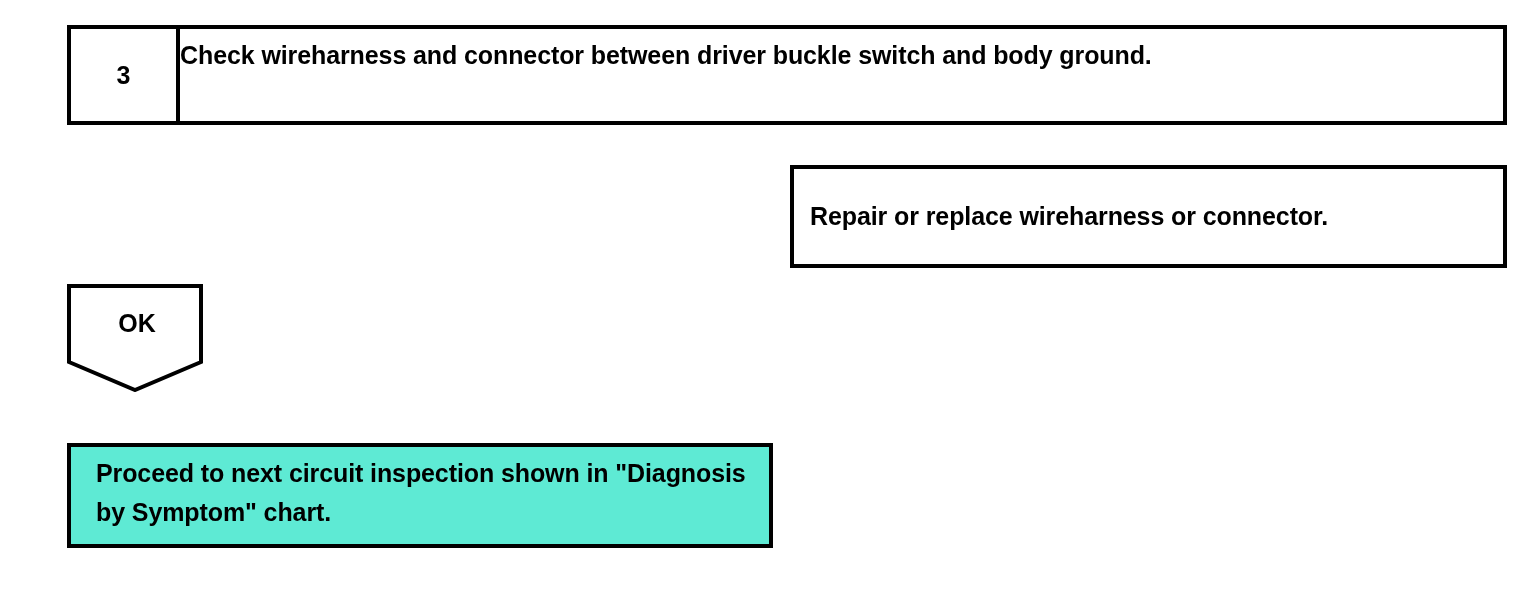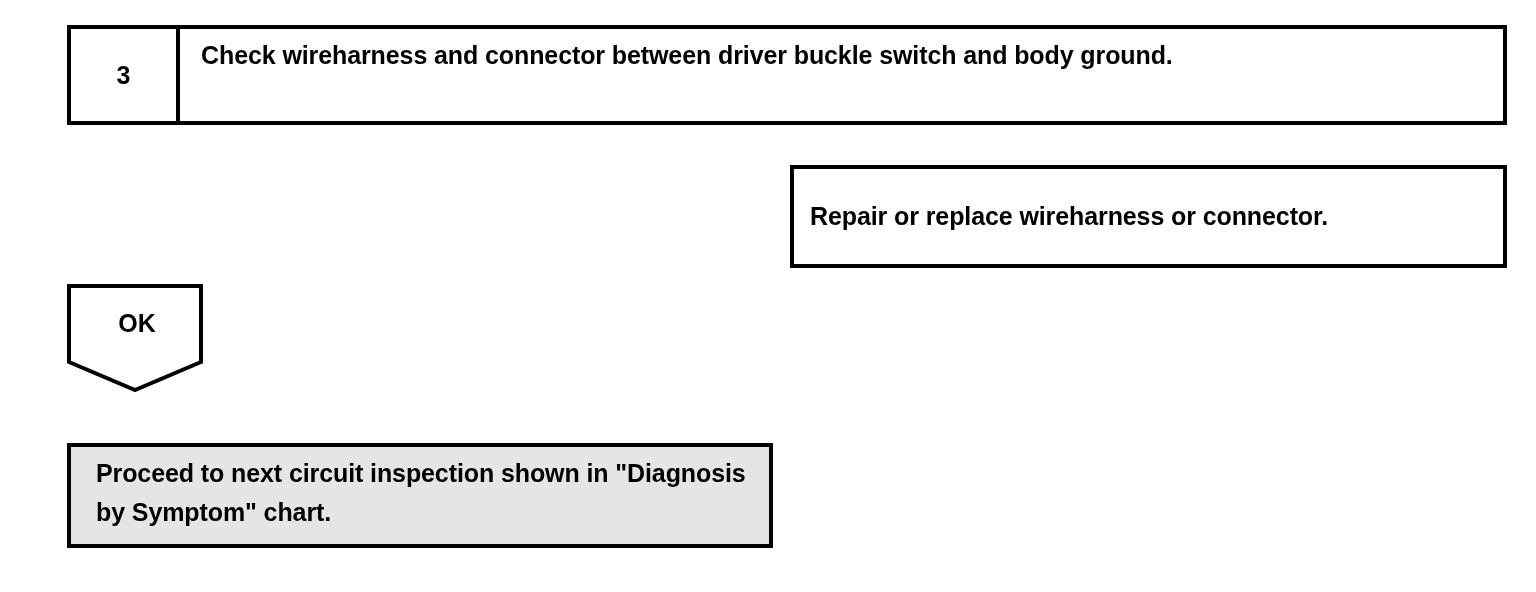--- a/index.html
+++ b/index.html
@@ -43,21 +43,21 @@
     flex: 0 0 auto;
   }
   .step-number-cell .num {
     font-size: 25px;
     font-weight: bold;
     line-height: 1;
   }
   .step-text-cell {
     flex: 1 1 auto;
     box-sizing: border-box;
-    padding: 10px 10px 0 21px;
+    padding: 10px 10px 0 0;
     display: block;
   }
   .step-text-cell .txt {
     font-size: 25px;
     font-weight: bold;
     line-height: 1.30;
     letter-spacing: -0.1px;
     display: block;
   }
 
@@ -134,21 +134,21 @@
 
   
   .proceed-box {
     position: absolute;
     left: 67px;
     top: 443px;
     width: 706px;   
     height: 105px;  
     border: 4px solid #000000;
     box-sizing: border-box;
-    background: #e5e5e5;
+    background: #5eead4;
     padding: 7px 10px 0 25px;
   }
   .proceed-box .txt {
     font-size: 25px;
     font-weight: bold;
     line-height: 1.55;
     letter-spacing: -0.1px;
     display: block;
   }
 </style>

